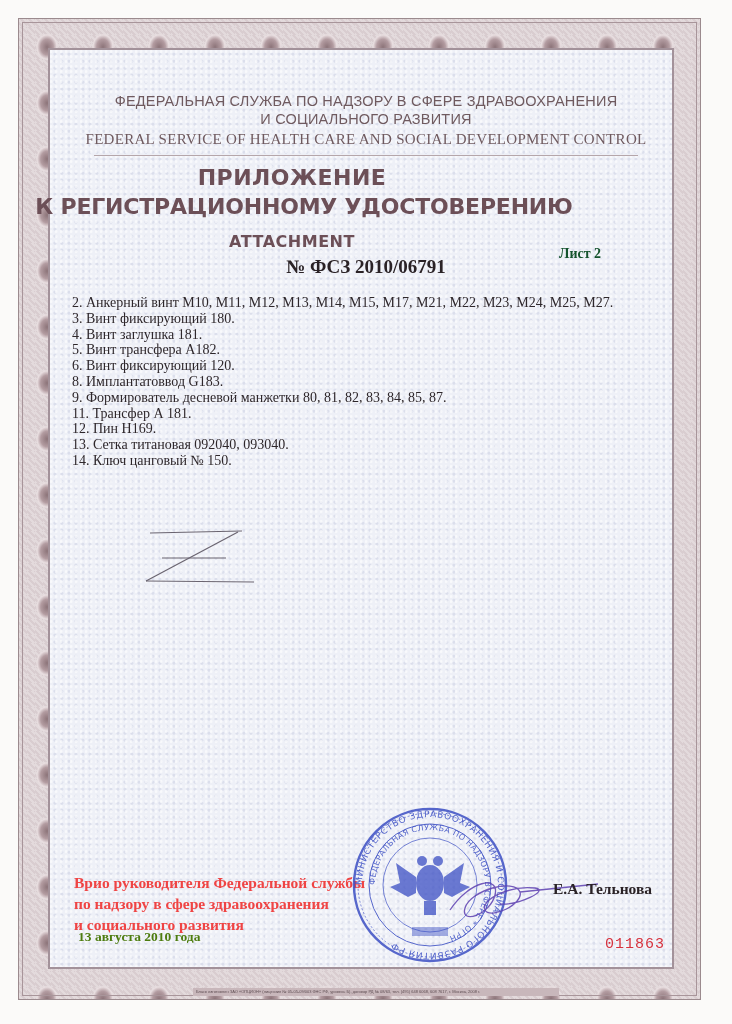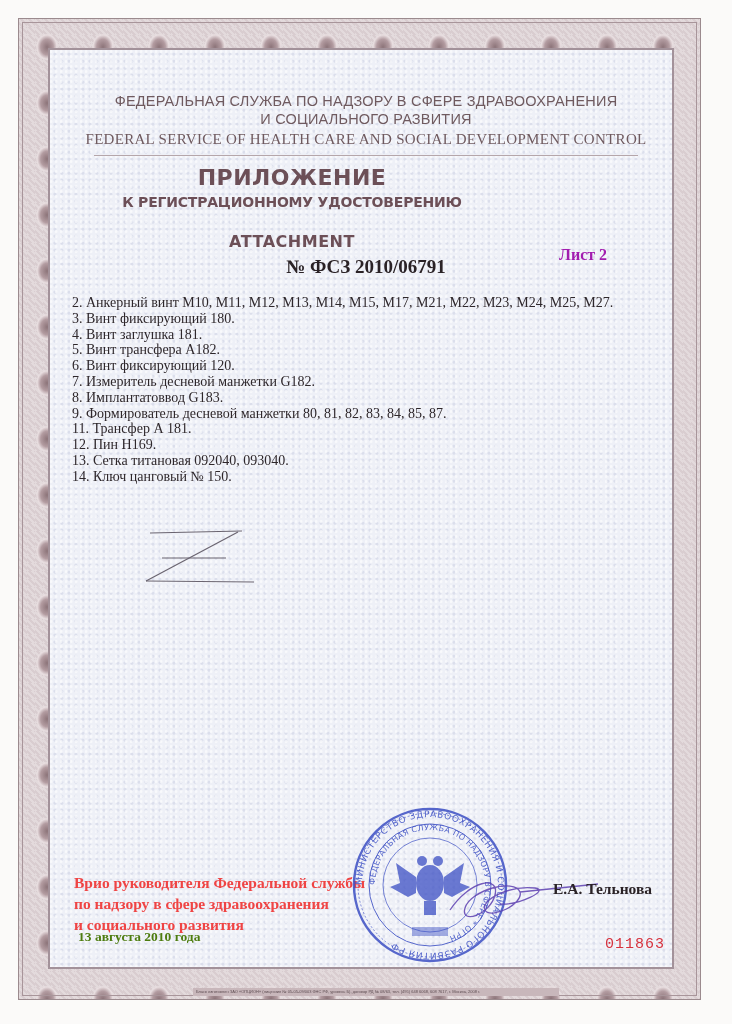--- a/index.html
+++ b/index.html
@@ -43,29 +43,29 @@
     }
     .hdr-rule {
       position: absolute; left: 94px; width: 544px; top: 155px; height: 0;
       border-top: 1px solid #b5a6aa;
     }
     .title {
       position: absolute; left: 0; width: 584px; text-align: center;
       font-family: "DejaVu Sans", sans-serif; font-weight: bold; color: #6c4f57;
     }
     .title1 { top: 165px; font-size: 22px; letter-spacing: 0.5px; }
-    .title2 { top: 194px; font-size: 14px; letter-spacing: -0.2px; }
+    .title2 { top: 194px; font-size: 22px; letter-spacing: -0.2px; margin-left: 12px; }
     .title3 { top: 232px; font-size: 16px; letter-spacing: 0.5px; }
     .regno {
       position: absolute; left: 0; width: 732px; top: 256px; text-align: center;
       font-family: "Liberation Serif", serif; font-weight: bold; font-size: 19px; color: #2a2226;
     }
     .sheet {
       position: absolute; left: 559px; top: 246px;
-      font-family: "Liberation Serif", serif; font-weight: bold; font-size: 16px; color: #a21caf;
+      font-family: "Liberation Serif", serif; font-weight: bold; font-size: 14px; color: #14532d;
     }
     .items {
       position: absolute; left: 72px; top: 295px; margin: 0; padding: 0; list-style: none;
       font-family: "Liberation Serif", serif; font-size: 14px; color: #2e272b; line-height: 15.8px;
     }
     .items li { white-space: nowrap; }
     .zsign { position: absolute; left: 130px; top: 524px; width: 125px; height: 60px; }
     .sign-block {
       position: absolute; left: 74px; top: 872px;
       font-family: "Liberation Serif", serif; font-weight: bold; font-size: 15.5px; color: #ef4444;
@@ -107,21 +107,20 @@
 <div class="title title3">ATTACHMENT</div>
 <div class="regno">№ ФСЗ 2010/06791</div>
 <div class="sheet">Лист 2</div>
 
 <ul class="items">
   <li>2. Анкерный винт М10, М11, М12, М13, М14, М15, М17, М21, М22, М23, М24, М25, М27.</li>
   <li>3. Винт фиксирующий 180.</li>
   <li>4. Винт заглушка 181.</li>
   <li>5. Винт трансфера А182.</li>
   <li>6. Винт фиксирующий 120.</li>
-  <li>7. Измеритель десневой манжетки G182.</li>
   <li>8. Имплантатоввод G183.</li>
   <li>9. Формирователь десневой манжетки 80, 81, 82, 83, 84, 85, 87.</li>
   <li>11. Трансфер А 181.</li>
   <li>12. Пин Н169.</li>
   <li>13. Сетка титановая 092040, 093040.</li>
   <li>14. Ключ цанговый № 150.</li>
 </ul>
 
 <svg class="zsign" viewBox="0 0 125 60">
   <g stroke="#6a6470" stroke-width="1.2" fill="none">

